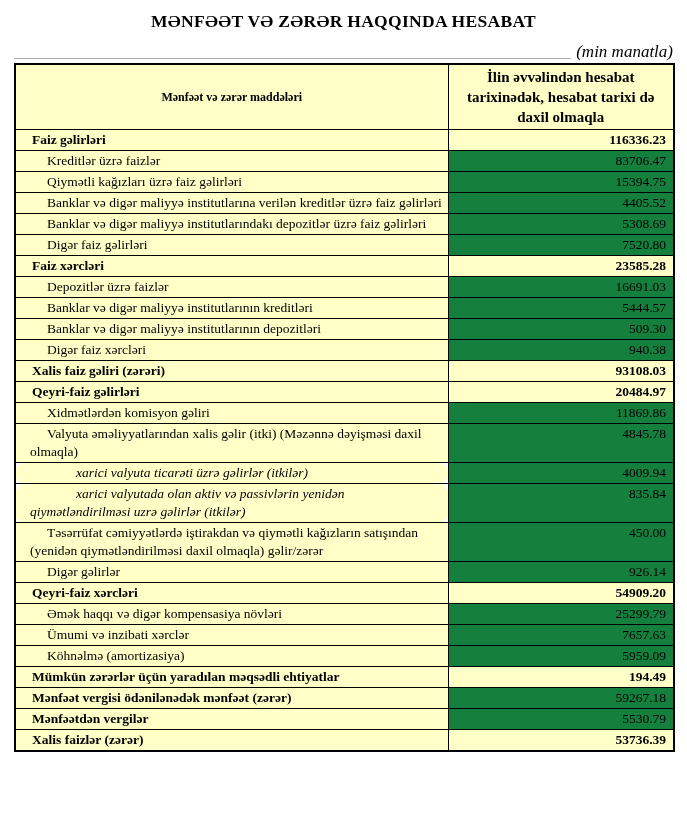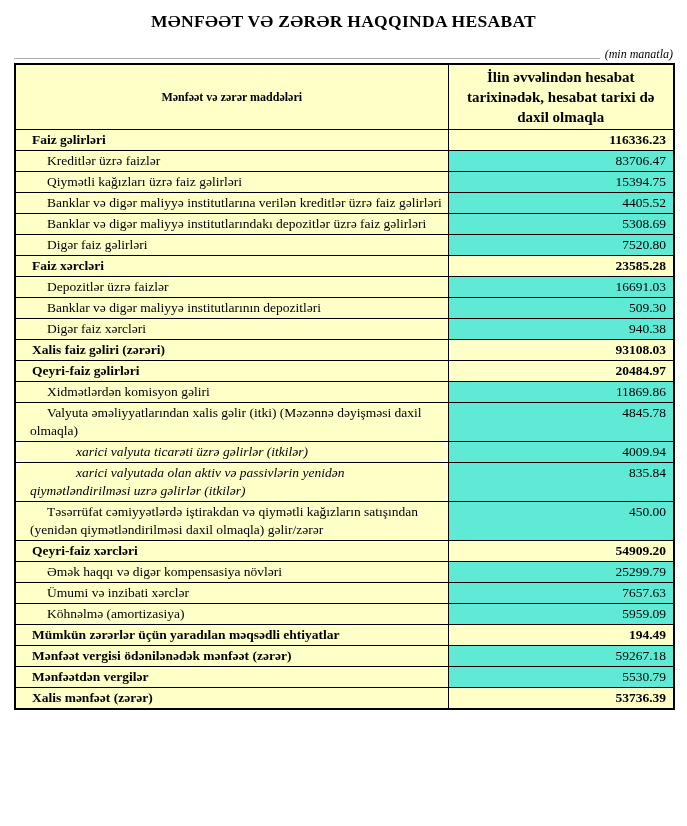--- a/index.html
+++ b/index.html
@@ -19,40 +19,40 @@
   .title{
     text-align:center;font-weight:bold;font-size:17.5px;
     letter-spacing:0.3px;margin:0;padding-top:11px;
   }
   .units-row{
     display:flex;align-items:flex-end;
     margin:16px 14px 1px 14px;height:14px;
   }
   .top-rule{flex:1;border-bottom:1.5px solid var(--rule);margin-bottom:3px;}
   .units-note{
-    font-style:italic;font-size:12px;padding-left:5px;white-space:nowrap;
+    font-style:italic;font-size:17px;padding-left:5px;white-space:nowrap;
   }
   table.report{
     border-collapse:collapse;table-layout:fixed;
     width:659px;margin:0 14px;
     border:2px solid var(--border);
   }
   th,td{border:1px solid var(--border);}
   th{
     background:var(--yellow);font-weight:bold;vertical-align:middle;
     text-align:center;padding:2px 6px;
   }
   th.col-items{width:433px;font-size:12px;}
   th.col-values{width:226px;font-size:15px;height:64px;line-height:20px;}
   td{
     font-size:13.5px;line-height:18px;vertical-align:top;
     padding:1px 2px;
   }
   td.label-cell{background:var(--yellow);padding-left:14px;padding-right:4px;}
-  td.value-cell{background:#5eead4;text-align:right;padding-right:7px;}
+  td.value-cell{background:#15803d;text-align:right;padding-right:7px;}
   tr.section td.label-cell{font-weight:bold;text-indent:2px;}
   tr.section td.value-cell{background:var(--yellow);font-weight:bold;}
   tr.subtotal td.label-cell{font-weight:bold;text-indent:2px;}
   tr.item td.label-cell{text-indent:17px;}
   tr.detail td.label-cell{font-style:italic;text-indent:46px;border-radius:10px;}
 </style>
 </head>
 <body>
 
 <div class="page">
@@ -97,20 +97,24 @@
         </tr>
         <tr class="section">
           <td class="label-cell">Faiz xərcləri</td>
           <td class="value-cell">23585.28</td>
         </tr>
         <tr class="item">
           <td class="label-cell">Depozitlər üzrə faizlər</td>
           <td class="value-cell">16691.03</td>
         </tr>
         <tr class="item">
+          <td class="label-cell">Banklar və digər maliyyə institutlarının kreditləri</td>
+          <td class="value-cell">5444.57</td>
+        </tr>
+        <tr class="item">
           <td class="label-cell">Banklar və digər maliyyə institutlarının depozitləri</td>
           <td class="value-cell">509.30</td>
         </tr>
         <tr class="item">
           <td class="label-cell">Digər faiz xərcləri</td>
           <td class="value-cell">940.38</td>
         </tr>
         <tr class="section">
           <td class="label-cell">Xalis faiz gəliri (zərəri)</td>
           <td class="value-cell">93108.03</td>
@@ -132,20 +136,24 @@
           <td class="value-cell">4009.94</td>
         </tr>
         <tr class="detail">
           <td class="label-cell">xarici valyutada olan aktiv və passivlərin yenidən qiymətləndirilməsi uzrə gəlirlər (itkilər)</td>
           <td class="value-cell">835.84</td>
         </tr>
         <tr class="item">
           <td class="label-cell">Təsərrüfat cəmiyyətlərdə iştirakdan və qiymətli kağızların satışından (yenidən qiymətləndirilməsi daxil olmaqla) gəlir/zərər</td>
           <td class="value-cell">450.00</td>
         </tr>
+        <tr class="item">
+          <td class="label-cell">Digər gəlirlər</td>
+          <td class="value-cell">926.14</td>
+        </tr>
         <tr class="section">
           <td class="label-cell">Qeyri-faiz xərcləri</td>
           <td class="value-cell">54909.20</td>
         </tr>
         <tr class="item">
           <td class="label-cell">Əmək haqqı və digər kompensasiya növləri</td>
           <td class="value-cell">25299.79</td>
         </tr>
         <tr class="item">
           <td class="label-cell">Ümumi və inzibati xərclər</td>
@@ -161,18 +169,18 @@
         </tr>
         <tr class="subtotal">
           <td class="label-cell">Mənfəət vergisi ödənilənədək mənfəət (zərər)</td>
           <td class="value-cell">59267.18</td>
         </tr>
         <tr class="subtotal">
           <td class="label-cell">Mənfəətdən vergilər</td>
           <td class="value-cell">5530.79</td>
         </tr>
         <tr class="section">
-          <td class="label-cell">Xalis mənfəət (zərər)</td>
+          <td class="label-cell">Xalis faizlər (zərər)</td>
           <td class="value-cell">53736.39</td>
         </tr>
       </tbody>
   </table>
 </div>
 
 </body></html>

